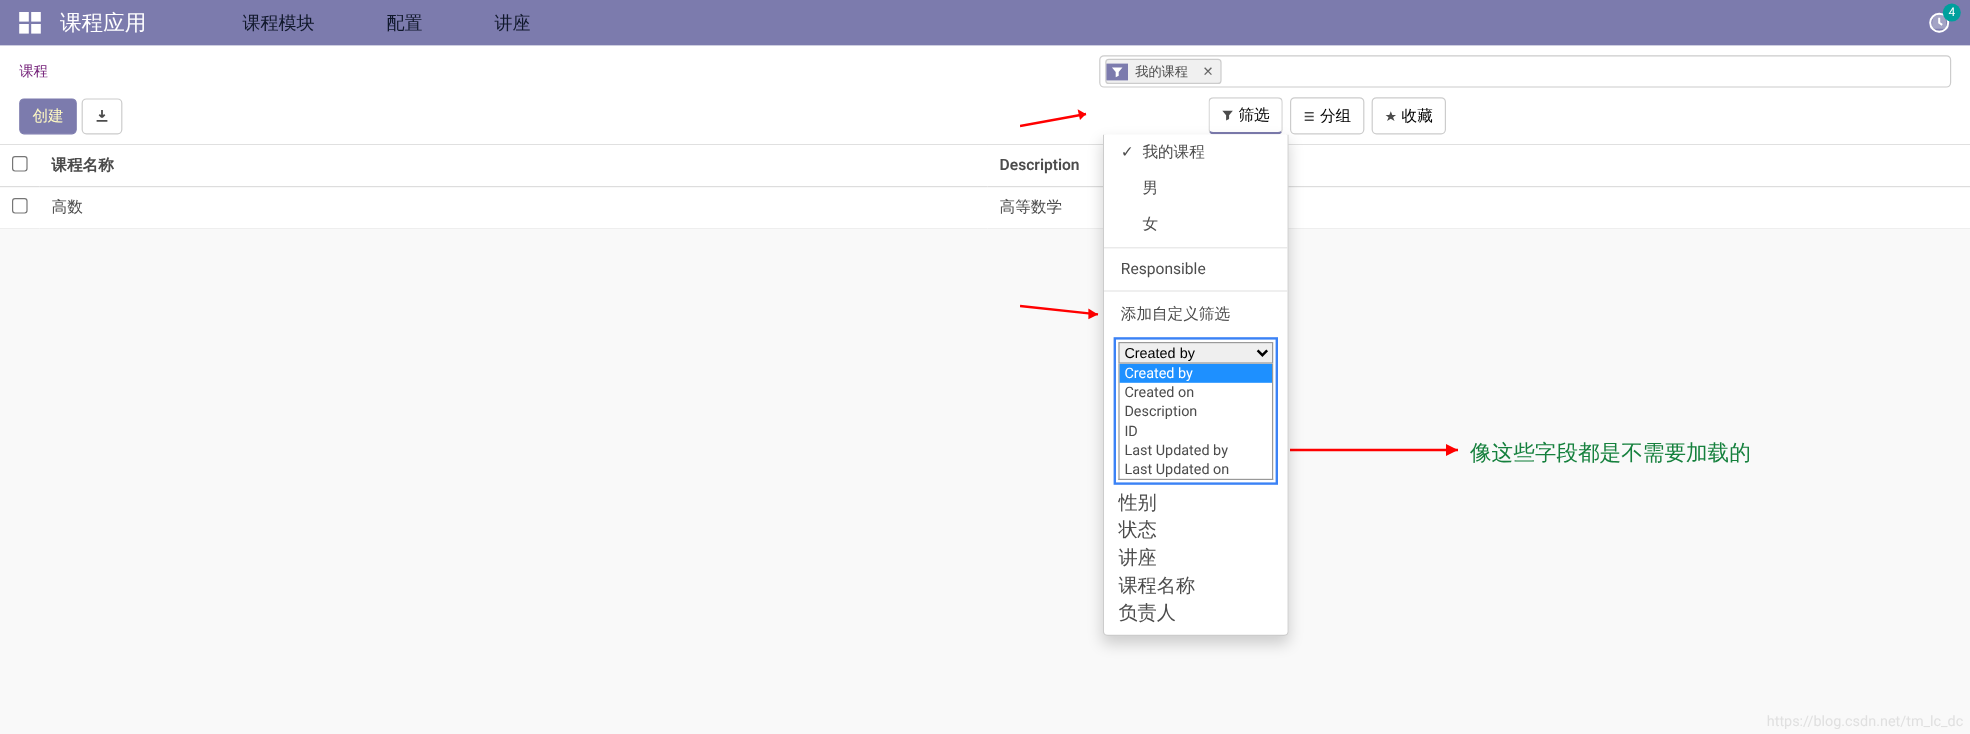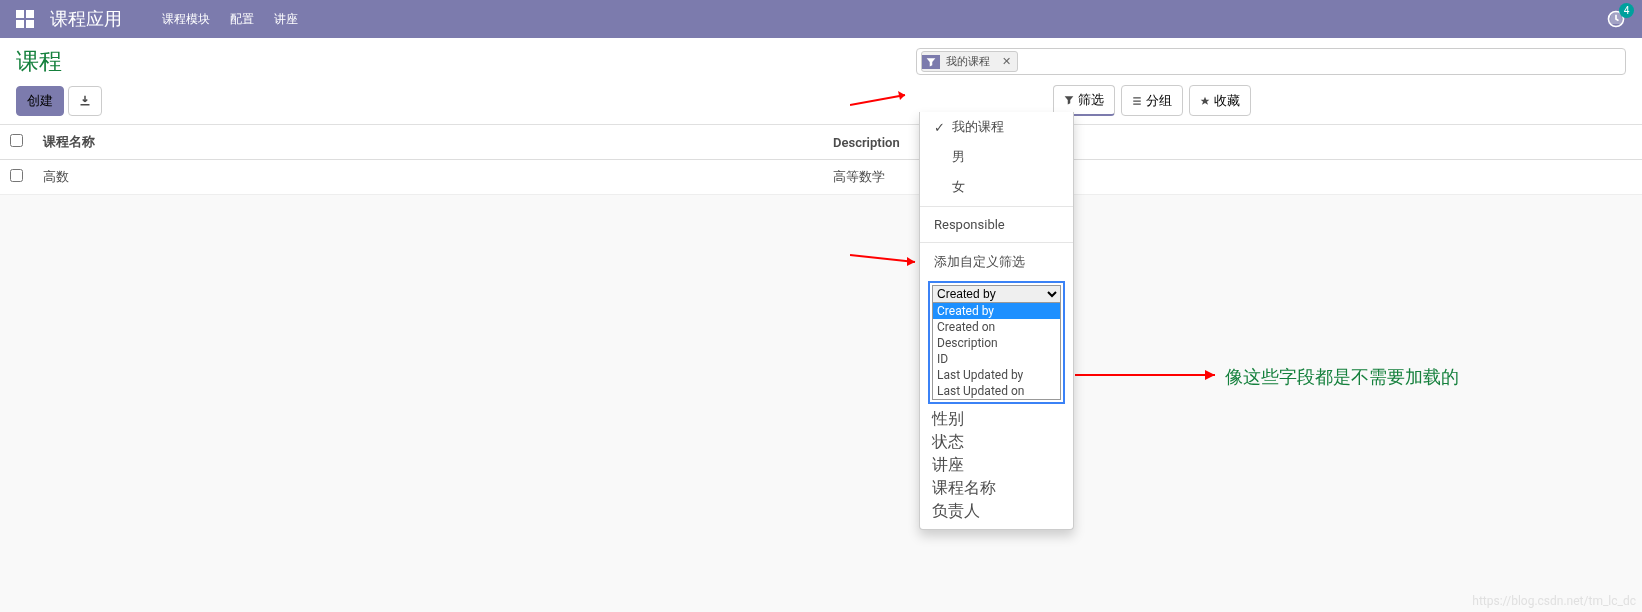--- a/index.html
+++ b/index.html
@@ -3,40 +3,40 @@
   <meta charset="utf-8">
   <style>
     * { box-sizing: border-box; margin: 0; padding: 0; }
     body { font-family: -apple-system, BlinkMacSystemFont, "Segoe UI", Roboto, "Helvetica Neue", Arial, sans-serif; font-size: 13px; color: #4c4c4c; background: #f9f9f9; }
     
     .navbar { background: #7c7bad; height: 38px; display: flex; align-items: center; padding: 0 16px; color: #fff; }
     .navbar-apps { width: 18px; height: 18px; display: grid; grid-template-columns: 1fr 1fr; grid-template-rows: 1fr 1fr; gap: 2px; margin-right: 16px; cursor: pointer; }
     .navbar-apps span { background: #fff; }
     .navbar-brand { font-size: 18px; font-weight: 400; margin-right: 40px; }
     .navbar-menu { display: flex; gap: 20px; }
-    .navbar-menu a { color: #ffffff; text-decoration: none; font-size: 12px; cursor: pointer; }
+    .navbar-menu a { color: #0f172a; text-decoration: none; font-size: 15px; cursor: pointer; margin-left: 40px; }
     .navbar-right { margin-left: auto; display: flex; align-items: center; gap: 12px; }
     .activity-badge { position: relative; width: 20px; height: 20px; cursor: pointer; }
     .activity-badge svg { width: 20px; height: 20px; fill: #fff; }
     .activity-count { position: absolute; top: -6px; right: -8px; background: #00a09d; color: #fff; border-radius: 50%; width: 15px; height: 15px; font-size: 10px; display: flex; align-items: center; justify-content: center; }
     
     .control-panel { background: #fff; padding: 8px 16px 0 16px; border-bottom: 1px solid #e0e0e0; }
     .cp-top { display: flex; align-items: center; margin-bottom: 8px; }
-    .breadcrumb { font-size: 23px; color: #15803d; flex: 0 0 auto; width: 900px; }
+    .breadcrumb { font-size: 12px; color: #701a75; flex: 0 0 auto; width: 900px; }
     .search-wrap { flex: 1; display: flex; align-items: center; border: 1px solid #ccc; border-radius: 4px; padding: 2px 4px; min-width: 300px; }
     .search-facet { display: inline-flex; align-items: center; background: #f0f0f0; border: 1px solid #ccc; border-radius: 3px; font-size: 11px; margin-right: 4px; }
     .facet-icon { background: #7c7bad; color: #fff; padding: 2px 4px; display: flex; align-items: center; }
     .facet-text { padding: 2px 6px; }
     .facet-close { padding: 2px 6px; cursor: pointer; color: #666; }
     .search-input { border: none; outline: none; flex: 1; padding: 4px; font-size: 13px; }
     
     .cp-bottom { display: flex; align-items: center; padding-bottom: 8px; }
     .cp-buttons { display: flex; gap: 4px; }
     .btn { border: 1px solid #ccc; background: #fff; padding: 5px 10px; border-radius: 4px; font-size: 13px; cursor: pointer; display: inline-flex; align-items: center; gap: 4px; }
-    .btn-primary { background: #7c7bad; color: #000000; border-color: #7c7bad; }
+    .btn-primary { background: #7c7bad; color: #fef9c3; border-color: #7c7bad; }
     .cp-filters { margin-left: 905px; display: flex; gap: 6px; position: relative; }
     
     .arrow-red { position: absolute; pointer-events: none; }
     .arrow1 { left: 850px; top: 90px; }
     .arrow2 { left: 850px; top: 250px; }
     .arrow3 { left: 1075px; top: 365px; }
     
     .table-wrap { background: #fff; }
     table { width: 100%; border-collapse: collapse; }
     th, td { text-align: left; padding: 8px 10px; border-bottom: 1px solid #eee; font-size: 13px; }
@@ -57,21 +57,21 @@
     .field-list { border: 1px solid #999; border-top: none; }
     .field-option { padding: 1px 4px; font-size: 12px; cursor: pointer; }
     .field-option.selected { background: #1e90ff; color: #fff; }
     .field-list-after { padding: 0 8px 6px 8px; }
     .field-option-after { padding: 1px 4px; font-size: 16px; cursor: pointer; }
     
     .annotation { position: absolute; left: 1225px; top: 365px; color: #15803d; font-size: 18px; font-family: SimSun, serif; }
     
     .watermark { position: absolute; right: 6px; bottom: 4px; color: #e0e0e0; font-size: 12px; }
     
-    .filter-btn-active { border-bottom: 2px solid #7c7bad; margin-left: 46px; }
+    .filter-btn-active { border-bottom: 2px solid #7c7bad; }
   </style>
 </head>
 <body>
 
 <div class="navbar">
   <div class="navbar-apps">
     <span></span>
       <span></span>
       <span></span>
       <span></span>

